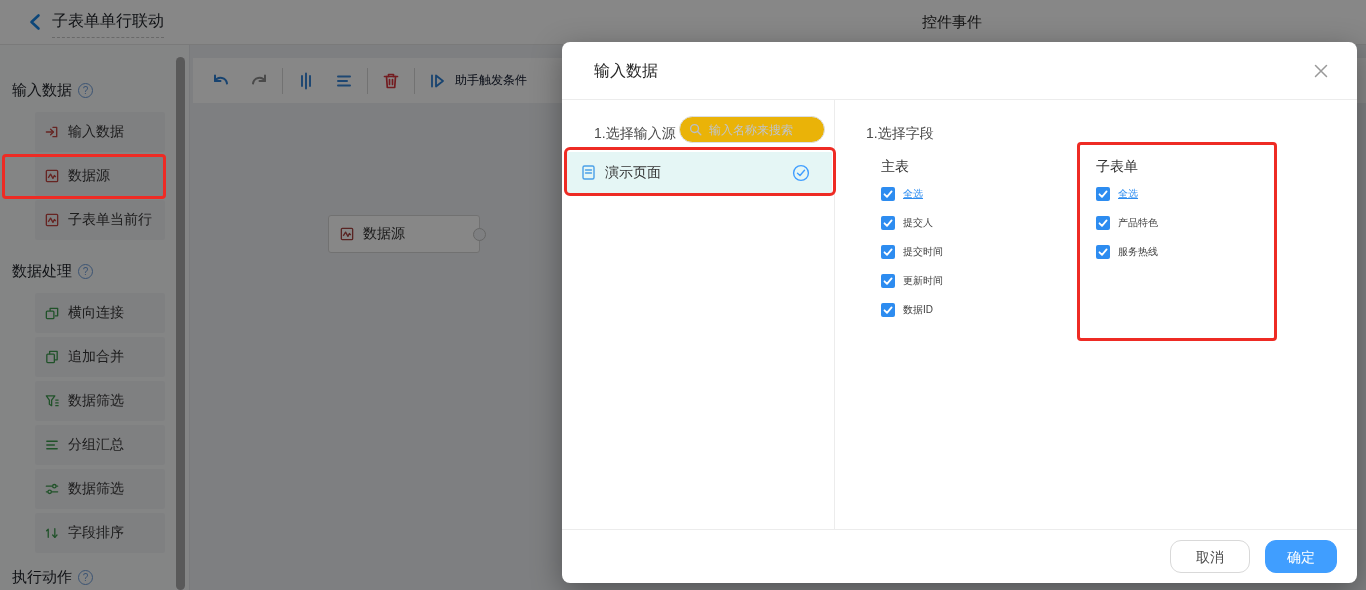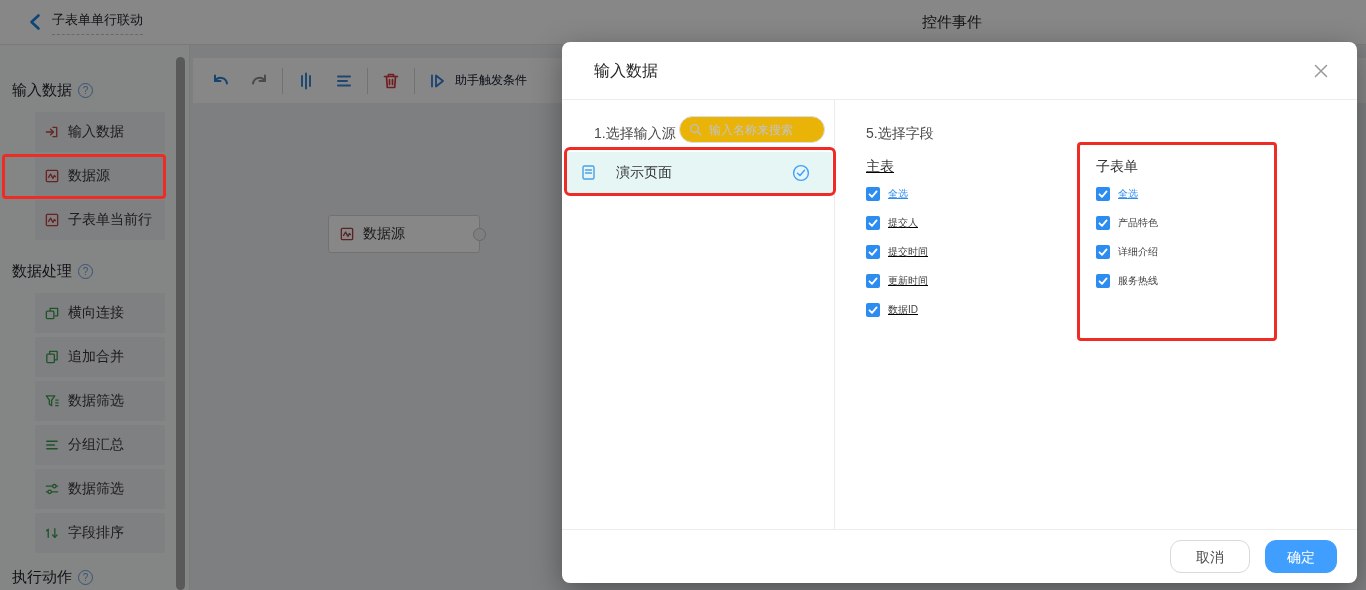--- a/index.html
+++ b/index.html
@@ -3,21 +3,21 @@
 <meta charset="utf-8">
 <style>
   * { margin:0; padding:0; box-sizing:border-box; }
   html,body { width:1366px; height:590px; overflow:hidden; }
   body { font-family:"Liberation Sans","DejaVu Sans",sans-serif; background:#fff; }
   .screen { position:relative; width:1366px; height:590px; overflow:hidden; background:#fff; }
 
   
   .topbar { position:absolute; left:0; top:0; width:1366px; height:45px; background:#fff; border-bottom:1px solid #e6e6e6; z-index:1; }
   .back-btn { position:absolute; left:26px; top:12px; width:20px; height:20px; color:#1785e5; cursor:pointer; }
-  .flow-title { position:absolute; left:52px; top:11px; font-size:13px; color:#1f2329; padding-bottom:5px; border-bottom:1px dashed #c6c6c6; }
+  .flow-title { position:absolute; left:52px; top:11px; font-size:16px; color:#1f2329; padding-bottom:5px; border-bottom:1px dashed #c6c6c6; }
   .page-title { position:absolute; left:922px; top:13px; font-size:15px; color:#262626; }
 
   .sidebar { position:absolute; left:0; top:45px; width:190px; height:545px; background:#fafbfc; border-right:1px solid #e4e6eb; z-index:1; }
   .sb-heading { display:flex; align-items:center; gap:6px; margin-left:12px; font-size:15px; color:#1f2329; height:18px; }
   .sb-h1 { margin-top:36px; } .sb-h2 { margin-top:22px; } .sb-h3 { margin-top:15px; }
   .q-circle { width:15px; height:15px; border:1px solid #6f9ed9; border-radius:50%; color:#6f9ed9; font-size:10px; line-height:13px; text-align:center; display:inline-block; }
   .sb-group { margin-top:13px; }
   .sb-item { margin:0 0 4px 35px; width:130px; height:40px; background:#f0f1f4; border-radius:2px; display:flex; align-items:center; padding-left:9px; gap:8px; cursor:pointer; }
   .sb-item .lbl { font-size:14px; color:#383838; white-space:nowrap; }
   .icon-red { color:#c04540; } .icon-green { color:#3e9b4f; } .icon-maroon { color:#a94442; }
@@ -40,27 +40,27 @@
   .modal-title { position:absolute; left:32px; top:0; line-height:58px; font-size:16px; color:#262626; }
   .modal-close { position:absolute; right:26px; top:19px; width:20px; height:20px; color:#999; cursor:pointer; }
   .modal-body { position:absolute; left:0; top:58px; right:0; bottom:54px; }
   .panel-left { position:absolute; left:0; top:0; width:273px; height:100%; border-right:1px solid #ececec; }
   .step-label { font-size:14px; color:#4a4a4a; }
   .p1-label { position:absolute; left:32px; top:25px; }
   .search-box { position:absolute; left:117px; top:16px; width:146px; height:27px; }
   .search-box input { width:100%; height:100%; border:1px solid #dcdfe6; border-radius:14px; padding:0 10px 0 29px; font-size:12px; color:#333; outline:none; background:#eab308; }
   .search-box input::placeholder { color:#bfc4cc; }
   .search-ic { position:absolute; left:9px; top:6px; width:15px; height:15px; color:#b9bec7; pointer-events:none; }
-  .src-item { position:absolute; left:2px; right:2px; top:52px; height:41px; background:#e5f6f5; display:flex; align-items:center; padding-left:16px; gap:19px; cursor:pointer; }
+  .src-item { position:absolute; left:2px; right:2px; top:52px; height:41px; background:#e5f6f5; display:flex; align-items:center; padding-left:16px; gap:8px; cursor:pointer; }
   .src-item .lbl { font-size:14px; color:#333; flex:1; }
   .src-check { width:18px; height:18px; color:#409eff; margin-right:22px; }
   .panel-right { position:absolute; left:274px; top:0; right:0; height:100%; }
   .p2-label { position:absolute; left:30px; top:25px; }
   .field-col { position:absolute; top:58px; }
-  .col-main { left:30px; width:200px;text-decoration:underline; } .col-sub { left:260px; width:220px; }
+  .col-main { left:45px; width:200px; } .col-sub { left:260px; width:220px; }
   .col-heading { font-size:14px; color:#333; height:18px; margin-bottom:10px; }
   .cb-row { display:flex; align-items:center; gap:8px; height:16px; margin-bottom:13px; cursor:pointer; }
   .cb { width:14px; height:14px; background:#2d8cf0; border-radius:2px; flex:0 0 14px; position:relative; }
   .cb svg { position:absolute; left:1px; top:1px; }
   .cb-row .lbl { font-size:10px; color:#404040; white-space:nowrap; }
   .lbl-link { color:#2d8cf0 !important; text-decoration:underline; }
   .modal-footer { position:absolute; left:0; right:0; bottom:0; height:54px; border-top:1px solid #ececec; border-radius:0 0 8px 8px; }
   .btn { position:absolute; top:10px; height:33px; border-radius:11px; font-size:14px; text-align:center; line-height:33px; cursor:pointer; }
   .btn-cancel { right:107px; width:80px; background:#fff; border:1px solid #d9d9d9; color:#4a4a4a; }
   .btn-confirm { right:20px; width:72px; background:#409eff; color:#fff; border:1px solid #409eff; }
@@ -287,21 +287,21 @@
           <span class="src-check">
             <svg width="18" height="18" viewBox="0 0 18 18" fill="none" stroke="currentColor" stroke-width="1.4" stroke-linecap="round" stroke-linejoin="round">
                 <circle cx="9" cy="9" r="7.4"></circle>
                 <polyline points="5.5,9.2 8,11.5 12.5,6.3"></polyline>
               </svg>
           </span>
         </div>
       </div>
 
       <div class="panel-right">
-        <span class="step-label p2-label">5.选择字段</span>
+        <span class="step-label p2-label">1.选择字段</span>
 
         <div class="field-col col-main">
           <div class="col-heading">主表</div>
           <div class="cb-row">
             <span class="cb">
                 <svg width="12" height="12" viewBox="0 0 12 12" fill="none" stroke="#fff" stroke-width="1.8" stroke-linecap="round" stroke-linejoin="round">
                   <polyline points="2.5,6.3 5,8.8 9.6,3.4"></polyline>
                 </svg>
               </span>
             <span class="lbl lbl-link">全选</span>
@@ -350,28 +350,20 @@
               </span>
             <span class="lbl lbl-link">全选</span>
           </div>
           <div class="cb-row">
             <span class="cb">
                 <svg width="12" height="12" viewBox="0 0 12 12" fill="none" stroke="#fff" stroke-width="1.8" stroke-linecap="round" stroke-linejoin="round">
                   <polyline points="2.5,6.3 5,8.8 9.6,3.4"></polyline>
                 </svg>
               </span>
             <span class="lbl">产品特色</span>
-          </div>
-          <div class="cb-row">
-            <span class="cb">
-                <svg width="12" height="12" viewBox="0 0 12 12" fill="none" stroke="#fff" stroke-width="1.8" stroke-linecap="round" stroke-linejoin="round">
-                  <polyline points="2.5,6.3 5,8.8 9.6,3.4"></polyline>
-                </svg>
-              </span>
-            <span class="lbl">详细介绍</span>
           </div>
           <div class="cb-row">
             <span class="cb">
                 <svg width="12" height="12" viewBox="0 0 12 12" fill="none" stroke="#fff" stroke-width="1.8" stroke-linecap="round" stroke-linejoin="round">
                   <polyline points="2.5,6.3 5,8.8 9.6,3.4"></polyline>
                 </svg>
               </span>
             <span class="lbl">服务热线</span>
           </div>
         </div>

